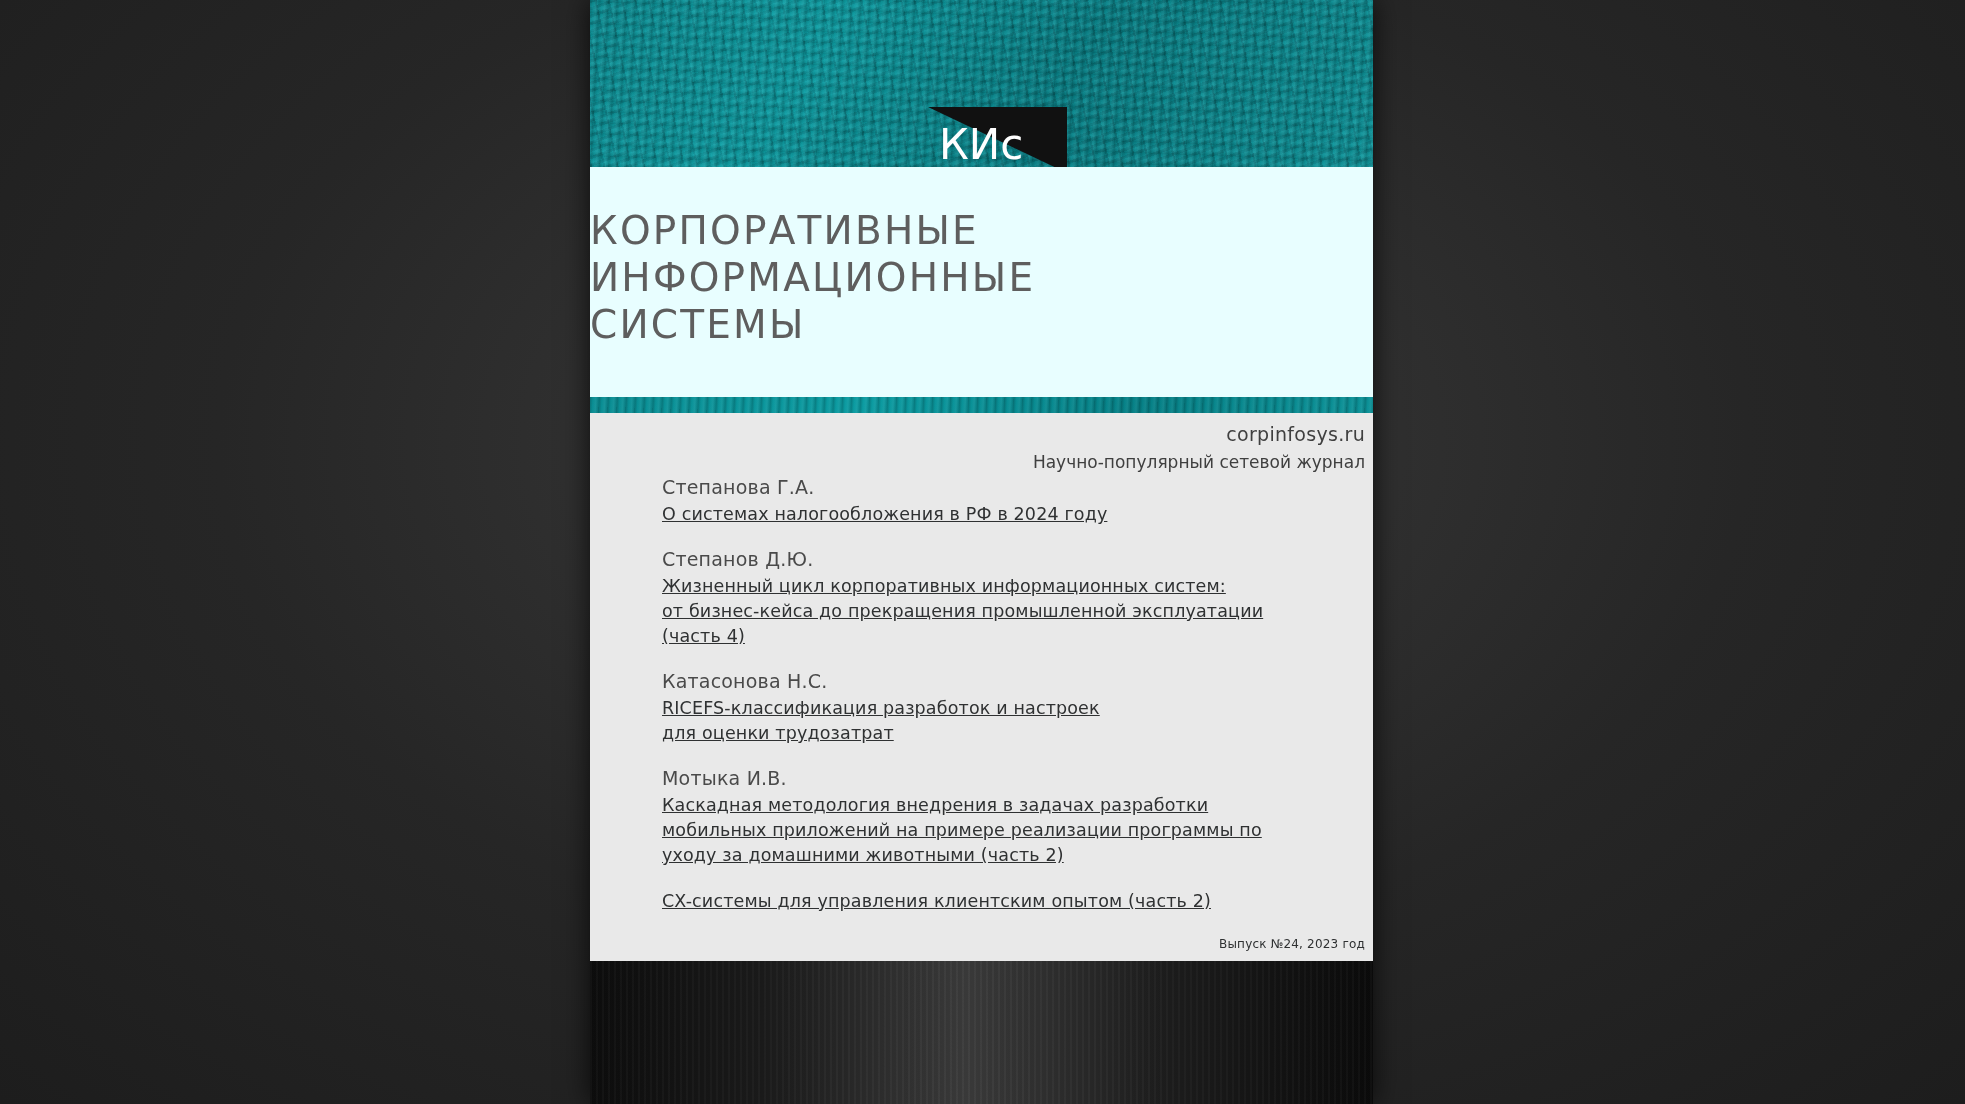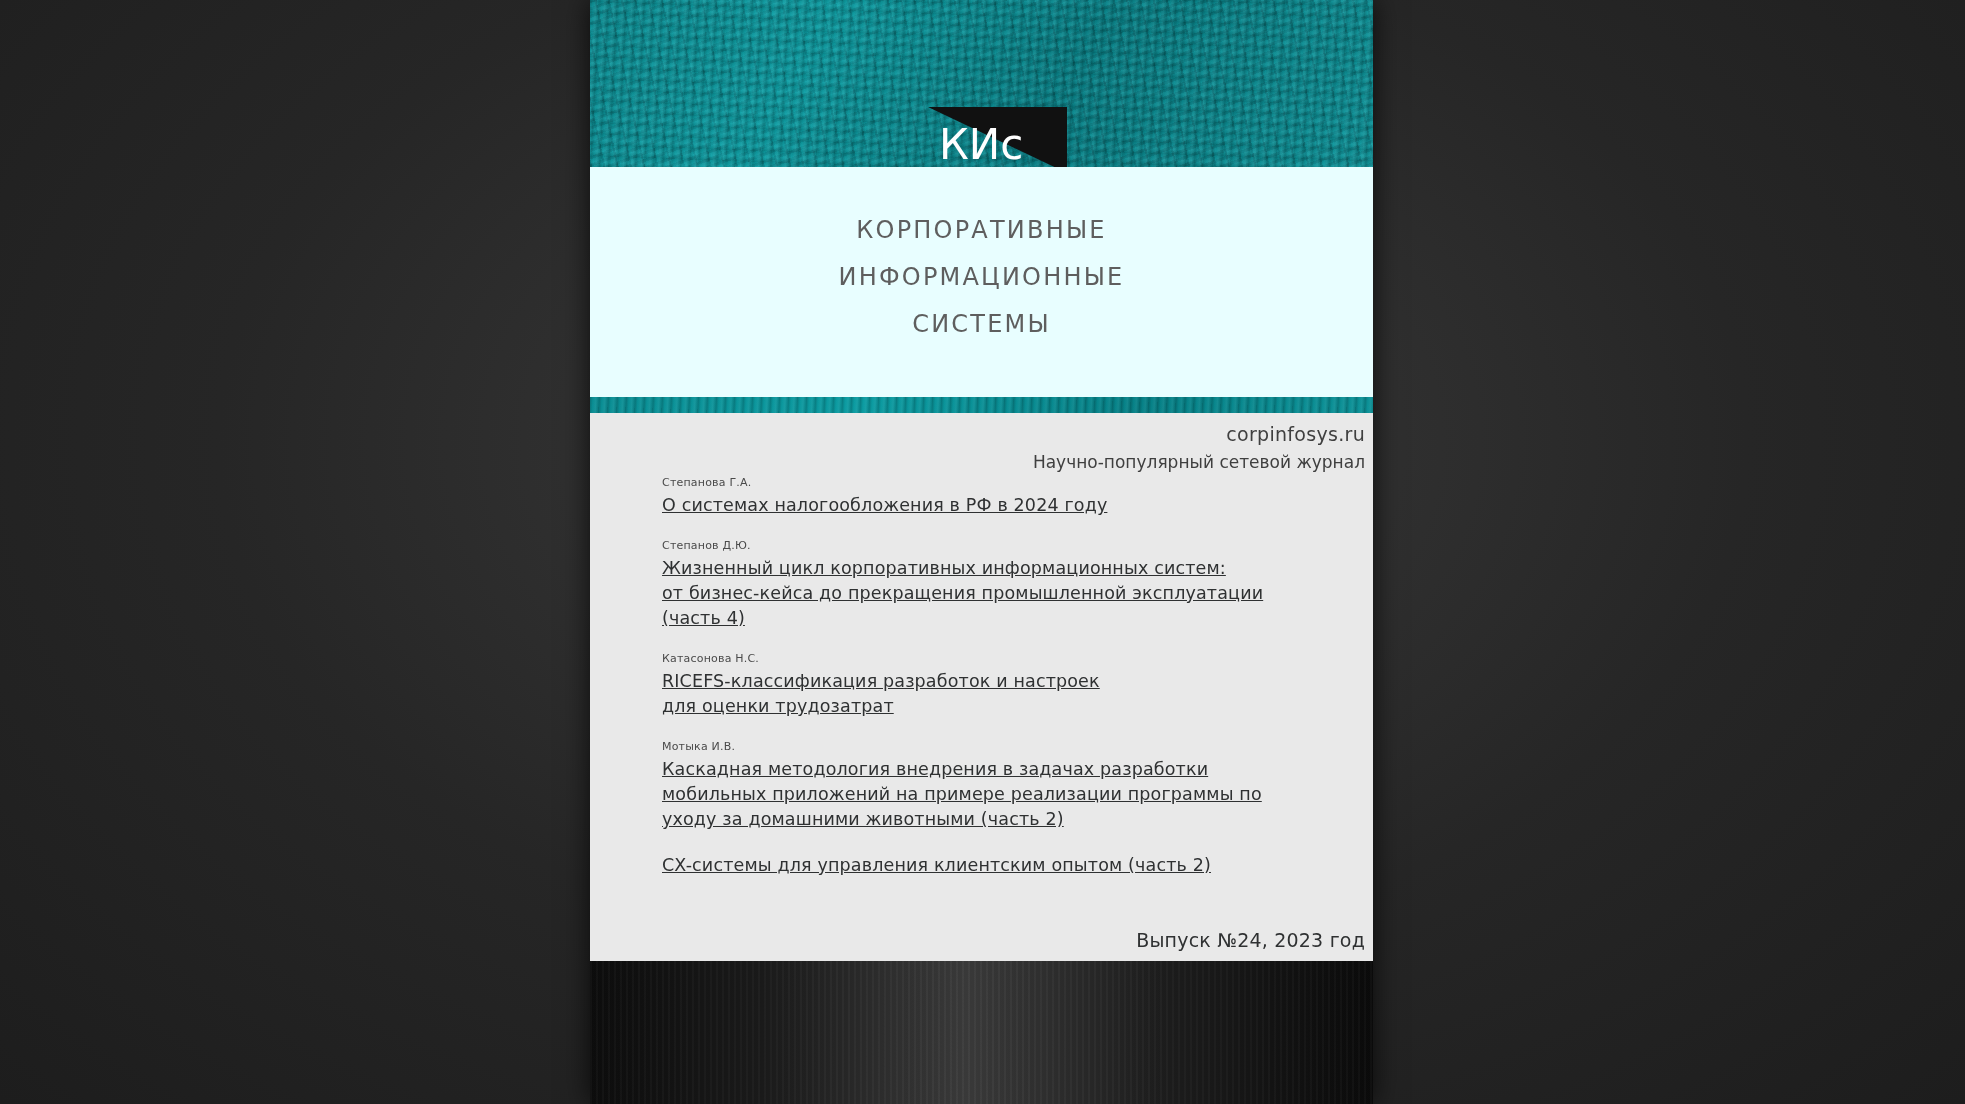--- a/index.html
+++ b/index.html
@@ -51,24 +51,23 @@
   .title-plate {
     position: absolute;
     left: 0; top: 167px;
     width: 783px; height: 230px;
     background: #e8feff;
   }
   .cover-title {
     position: absolute;
     left: 0; top: 40px;
     width: 783px;
-    text-align: center;
     color: #5e5e5e;
     font-family: "DejaVu Sans", sans-serif;
-    font-size: 24px;
+    font-size: 39px;
     letter-spacing: 2.2px;
     line-height: 47px;
     white-space: pre-line;
     font-weight: 400;
   }
   
   .teal-mid {
     position: absolute;
     left: 0; top: 397px;
     width: 783px; height: 16px;
@@ -107,37 +106,37 @@
     font-size: 17px;
   }
   .articles {
     position: absolute;
     left: 72px; top: 63px;
     right: 14px;
   }
   .article { margin-bottom: 21px; }
   .author {
     color: #4a4a4a;
-    font-size: 11px;
+    font-size: 19px;
     margin-bottom: 4px;
     letter-spacing: 0.2px;
   }
   .art-title {
     color: #2f3132;
     font-size: 17.5px;
     line-height: 25px;
     white-space: pre-line;
     letter-spacing: 0.15px;
     text-decoration: underline;
   }
   .issue {
     position: absolute;
     right: 18px; bottom: 10px;
     color: #2f3132;
-    font-size: 19px;
+    font-size: 12px;
     letter-spacing: 0.2px;
   }
   
   .dark-bottom {
     position: absolute;
     left: 0; top: 961px;
     width: 783px; height: 143px;
     background:
       linear-gradient(90deg, #0d0d0d 0%, #1b1b1b 22%, #3c3c3c 48%, #1d1d1d 74%, #0b0b0b 100%);
   }

